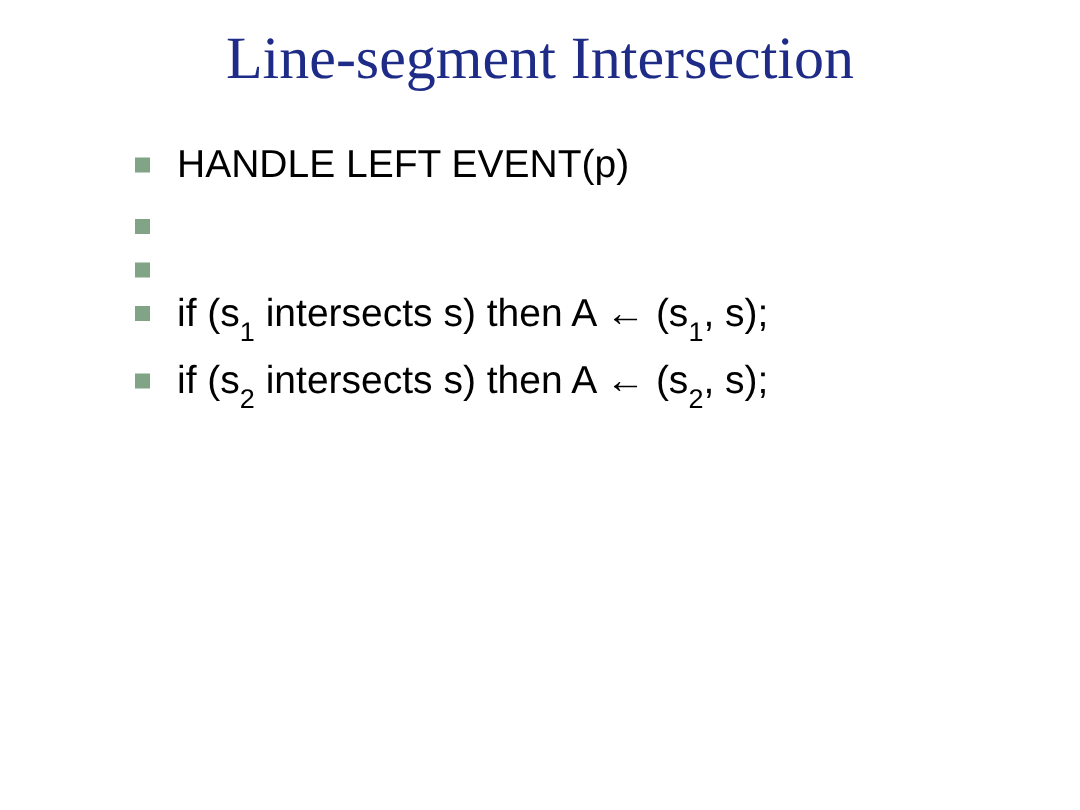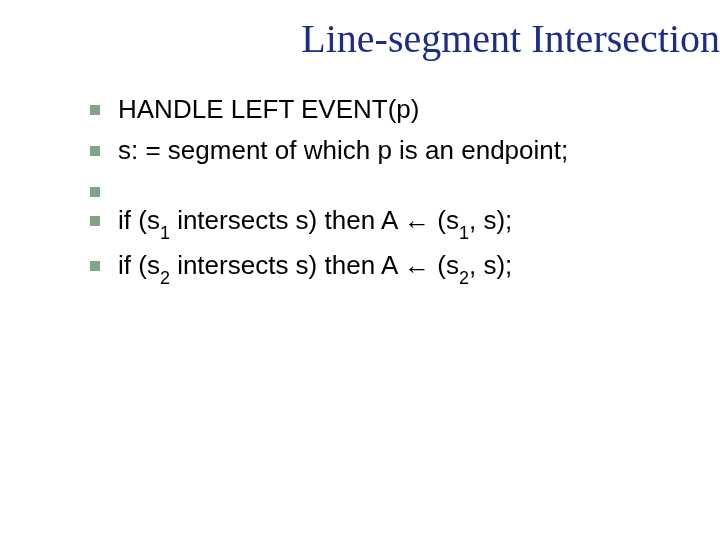--- a/index.html
+++ b/index.html
@@ -1,15 +1,15 @@
 <!DOCTYPE html>
 <html><head>
   <meta charset="utf-8">
   <style>
-    * { margin: 0; padding: 0; box-sizing: border-box; text-align: right; }
+    * { margin: 0; padding: 0; box-sizing: border-box; }
     body {
       width: 720px;
       height: 540px;
       background: #ffffff;
       font-family: Verdana, Geneva, sans-serif;
       position: relative;
       overflow: hidden;
     }
     .title-wrapper {
       padding-top: 16px;
@@ -72,21 +72,20 @@
 
 <div class="content">
 
   <div class="bullet-row">
     <div class="bullet-icon"></div>
     <div class="bullet-text">HANDLE LEFT EVENT(p)</div>
   </div>
 
   <div class="bullet-row">
     <div class="bullet-icon"></div>
-    <div class="bullet-text">s: = segment of which p is an endpoint;</div>
   </div>
 
 
 
   <div class="bullet-row">
     <div class="bullet-icon"></div>
   </div>
 
   <div class="bullet-row">
     <div class="bullet-icon"></div>

